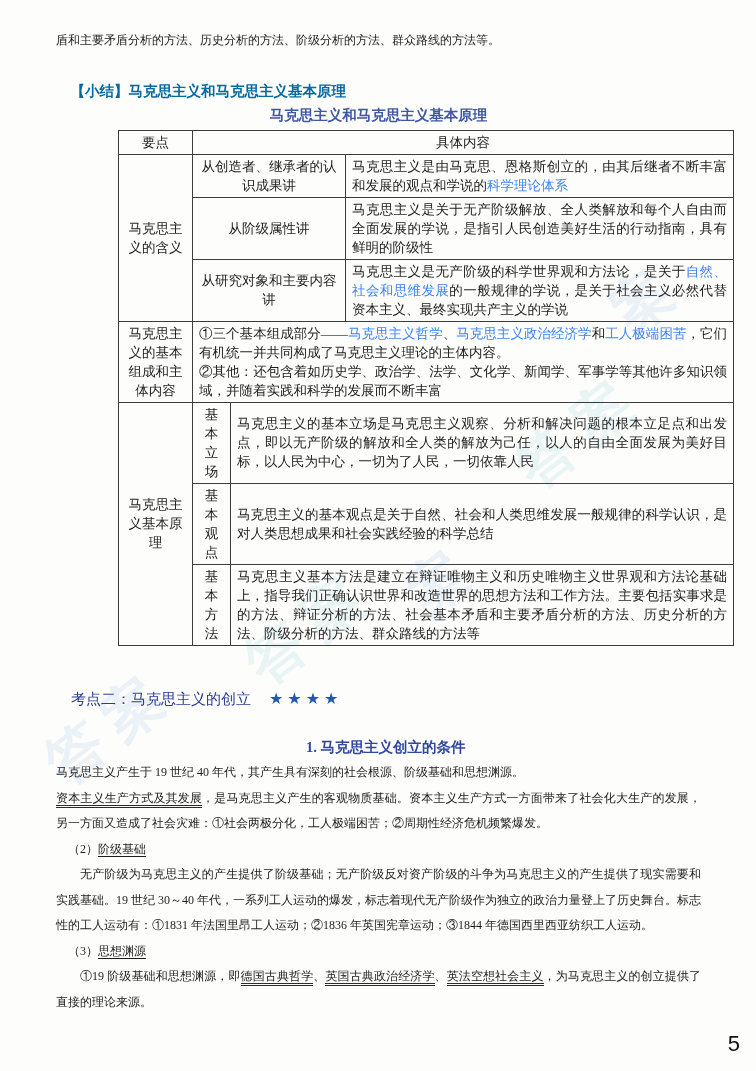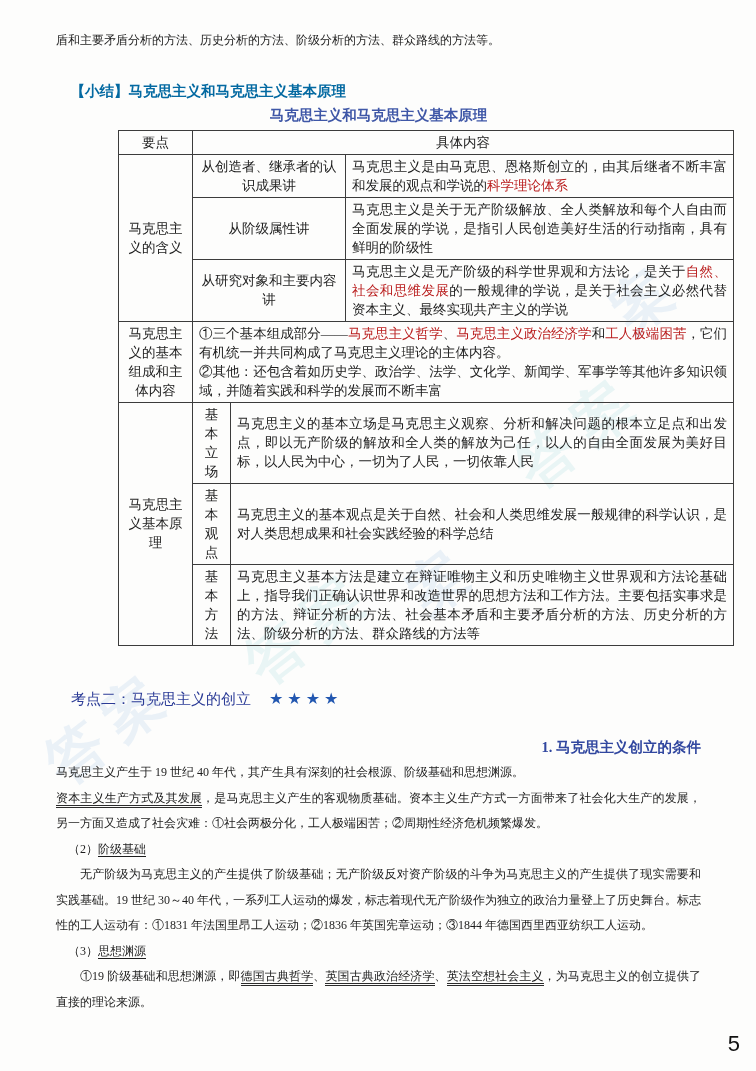--- a/index.html
+++ b/index.html
@@ -13,26 +13,26 @@
   .ind1{text-indent:1em;}
   .ind2{text-indent:2em;}
   .summary-heading{margin:26px 0 0;font-size:14.5px;line-height:22px;font-weight:bold;color:#0369a1;text-indent:1em;}
   .table-caption{margin-top:2px;text-align:center;font-size:14.5px;line-height:22px;font-weight:bold;color:#3f57a7;}
   table.doc-table{border-collapse:collapse;margin:4px 0 0 62px;width:615px;table-layout:fixed;font-size:13.5px;line-height:19px;}
   table.doc-table td{border:1px solid #3c3c3c;padding:2px 6px;vertical-align:middle;}
   td.head{text-align:center;font-weight:normal;padding:1px 4px;}
   td.label-cell{text-align:center;padding:2px 4px;}
   td.sub-cell{text-align:center;padding:2px 2px;}
   td.content-cell{text-align:justify;}
-  .seg-link{color:#b91c1c;}
+  .seg-link{color:#3b82f6;}
   .seg-u{text-decoration:underline;text-underline-offset:3px;}
   .seg-uu{border-bottom:3px double #2b2b2b;}
   .section-heading{margin:42px 0 0;text-indent:1em;font-size:15px;line-height:22px;font-weight:normal;color:#2b3b96;}
   .stars{color:#2257b0;margin-left:18px;letter-spacing:4px;font-size:16px;font-family:"DejaVu Sans",sans-serif;}
-  .num-heading{font-size:14.5px;line-height:25.5px;font-weight:bold;color:#31479f;margin:25px 0 0;text-indent:1em;text-align:right;}
+  .num-heading{font-size:14.5px;line-height:25.5px;font-weight:bold;color:#31479f;margin:25px 0 0;text-indent:1em;text-align:center;}
   .page-number{position:absolute;right:16px;bottom:16px;font-size:22px;line-height:22px;color:#111;font-family:"Liberation Sans",sans-serif;}
   .watermark{position:absolute;font-size:58px;font-weight:bold;color:rgba(110,165,215,0.13);transform:rotate(-38deg);pointer-events:none;white-space:nowrap;letter-spacing:14px;}
   .watermark.teal{color:rgba(90,190,195,0.12);}
   .wm1{left:38px;top:688px;}
   .wm2{left:238px;top:588px;}
   .wm3{left:408px;top:540px;}
   .wm4{left:508px;top:392px;}
   .wm5{left:612px;top:258px;}
 </style>
 </head>

